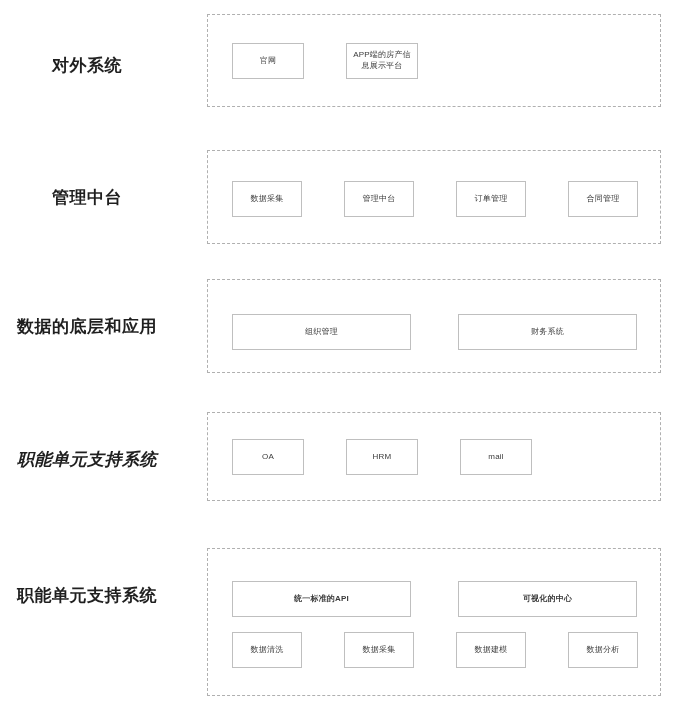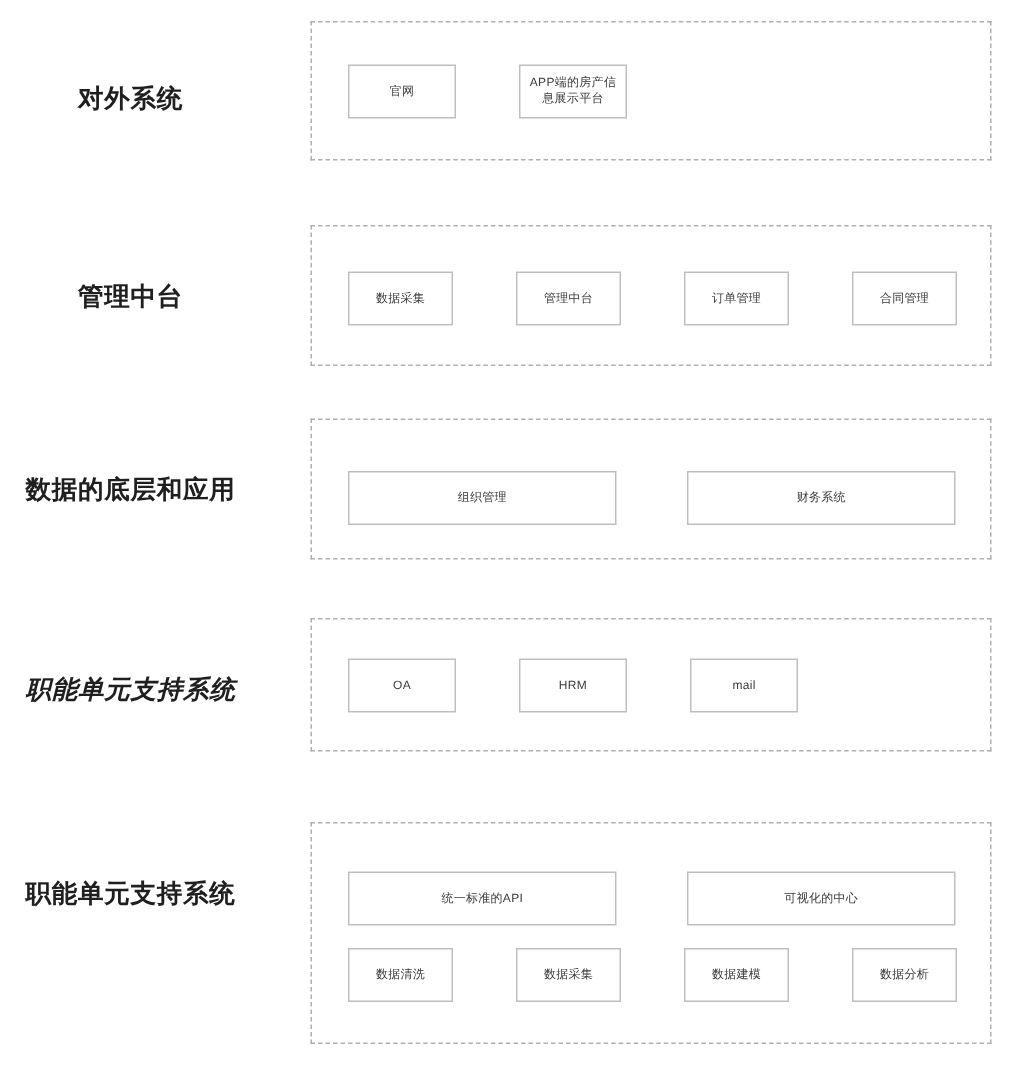--- a/index.html
+++ b/index.html
@@ -91,21 +91,21 @@
   #row-3 { top: 303px; height: 48px; }
   #group-3 { top: 279px; height: 94px; }
   #group-3 .node-row { top: 34px; }
 
   #row-4 { top: 436px; height: 48px; font-style: italic; }
   #group-4 { top: 412px; height: 89px; }
   #group-4 .node-row { top: 26px; }
 
   #row-5 { top: 572px; height: 48px; }
   #group-5 { top: 548px; height: 148px; }
-  #group-5 .node-row.primary { top: 32px; }
+  #group-5 .node-row.primary { top: 32px; font-weight: bold; }
   #group-5 .node-row.secondary { top: 83px; }
 </style>
 </head>
 <body>
 
 <div id="diagram">
 
   <div class="layer-row" id="row-1">
     <div class="layer-label">对外系统</div>
   </div>

